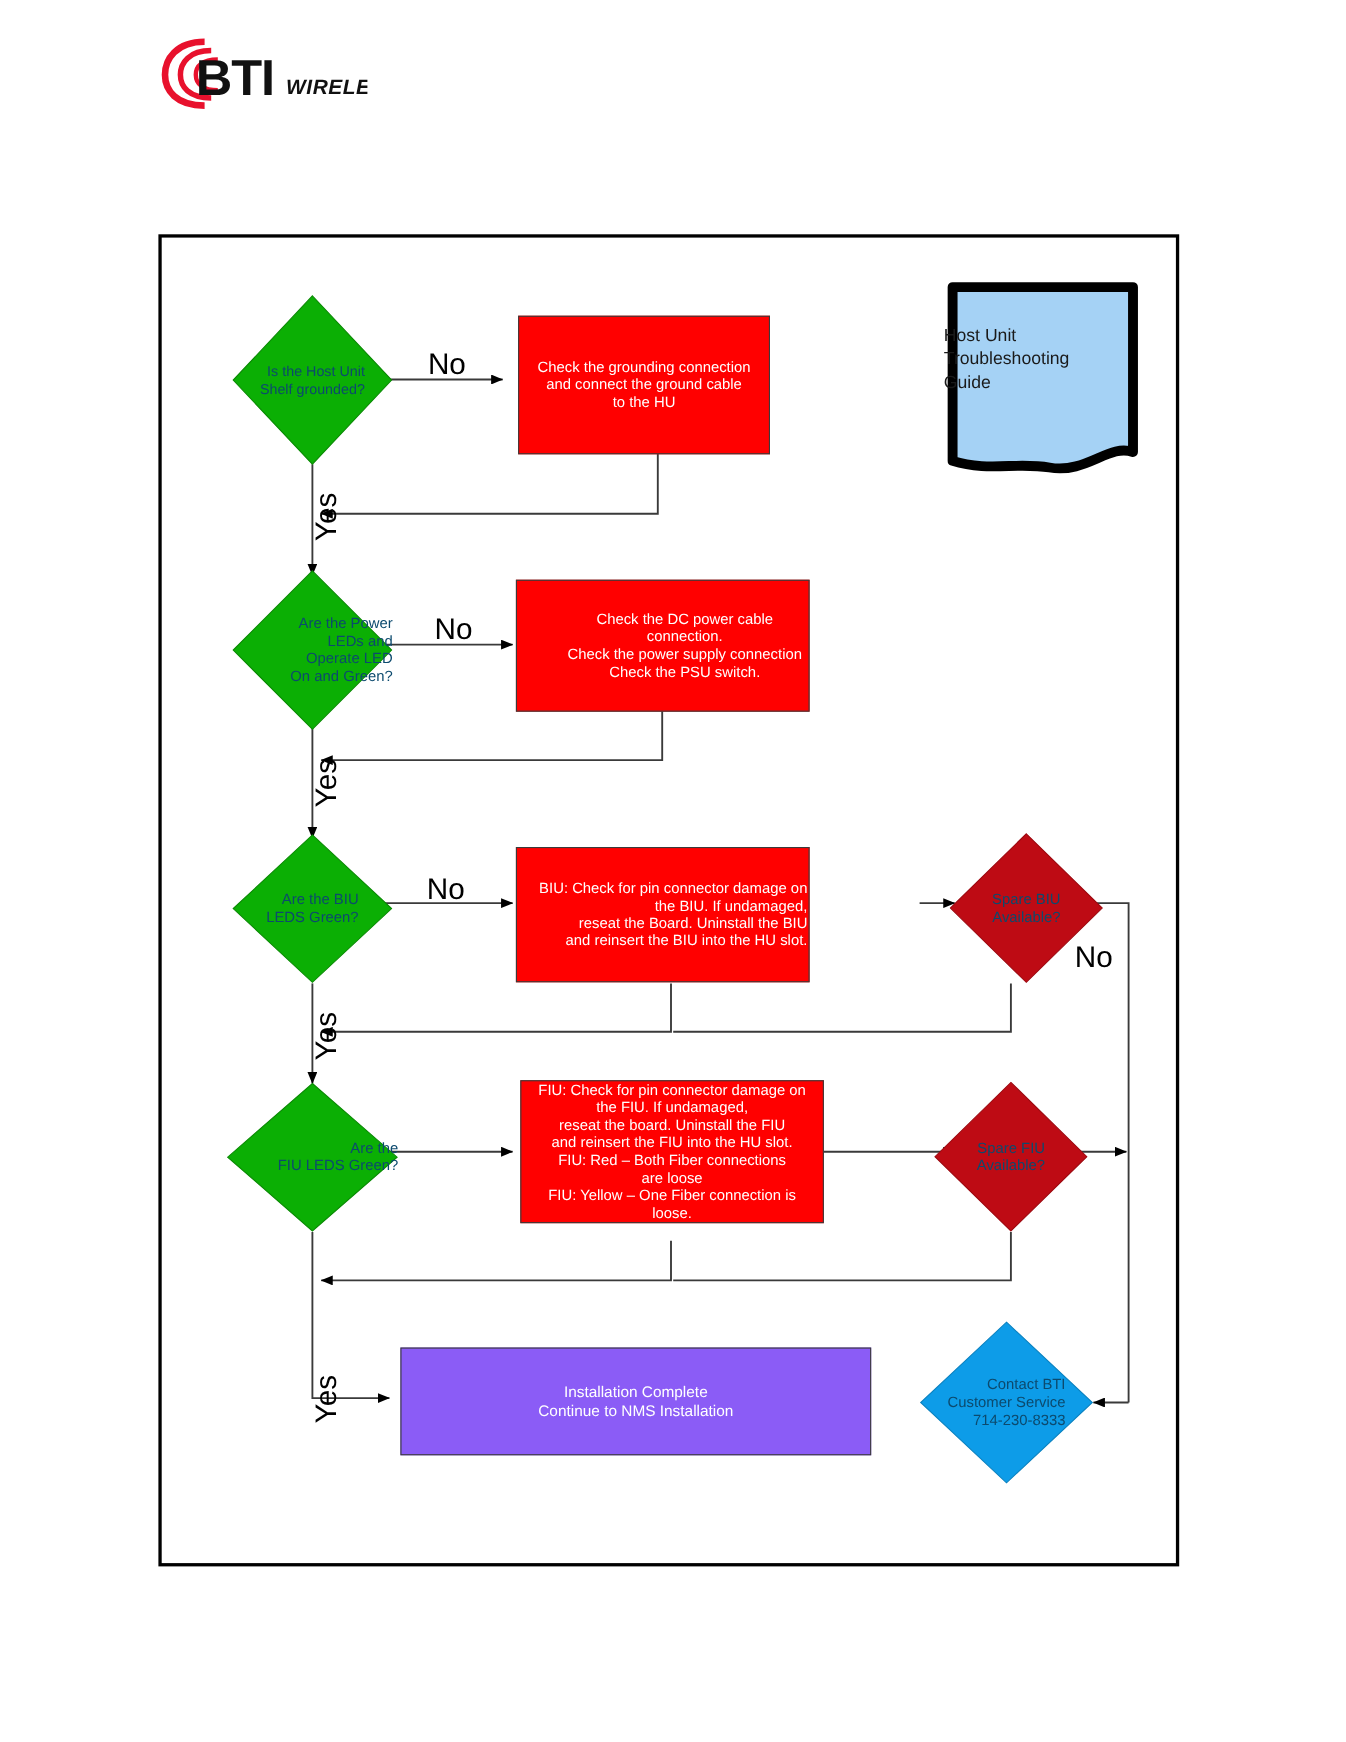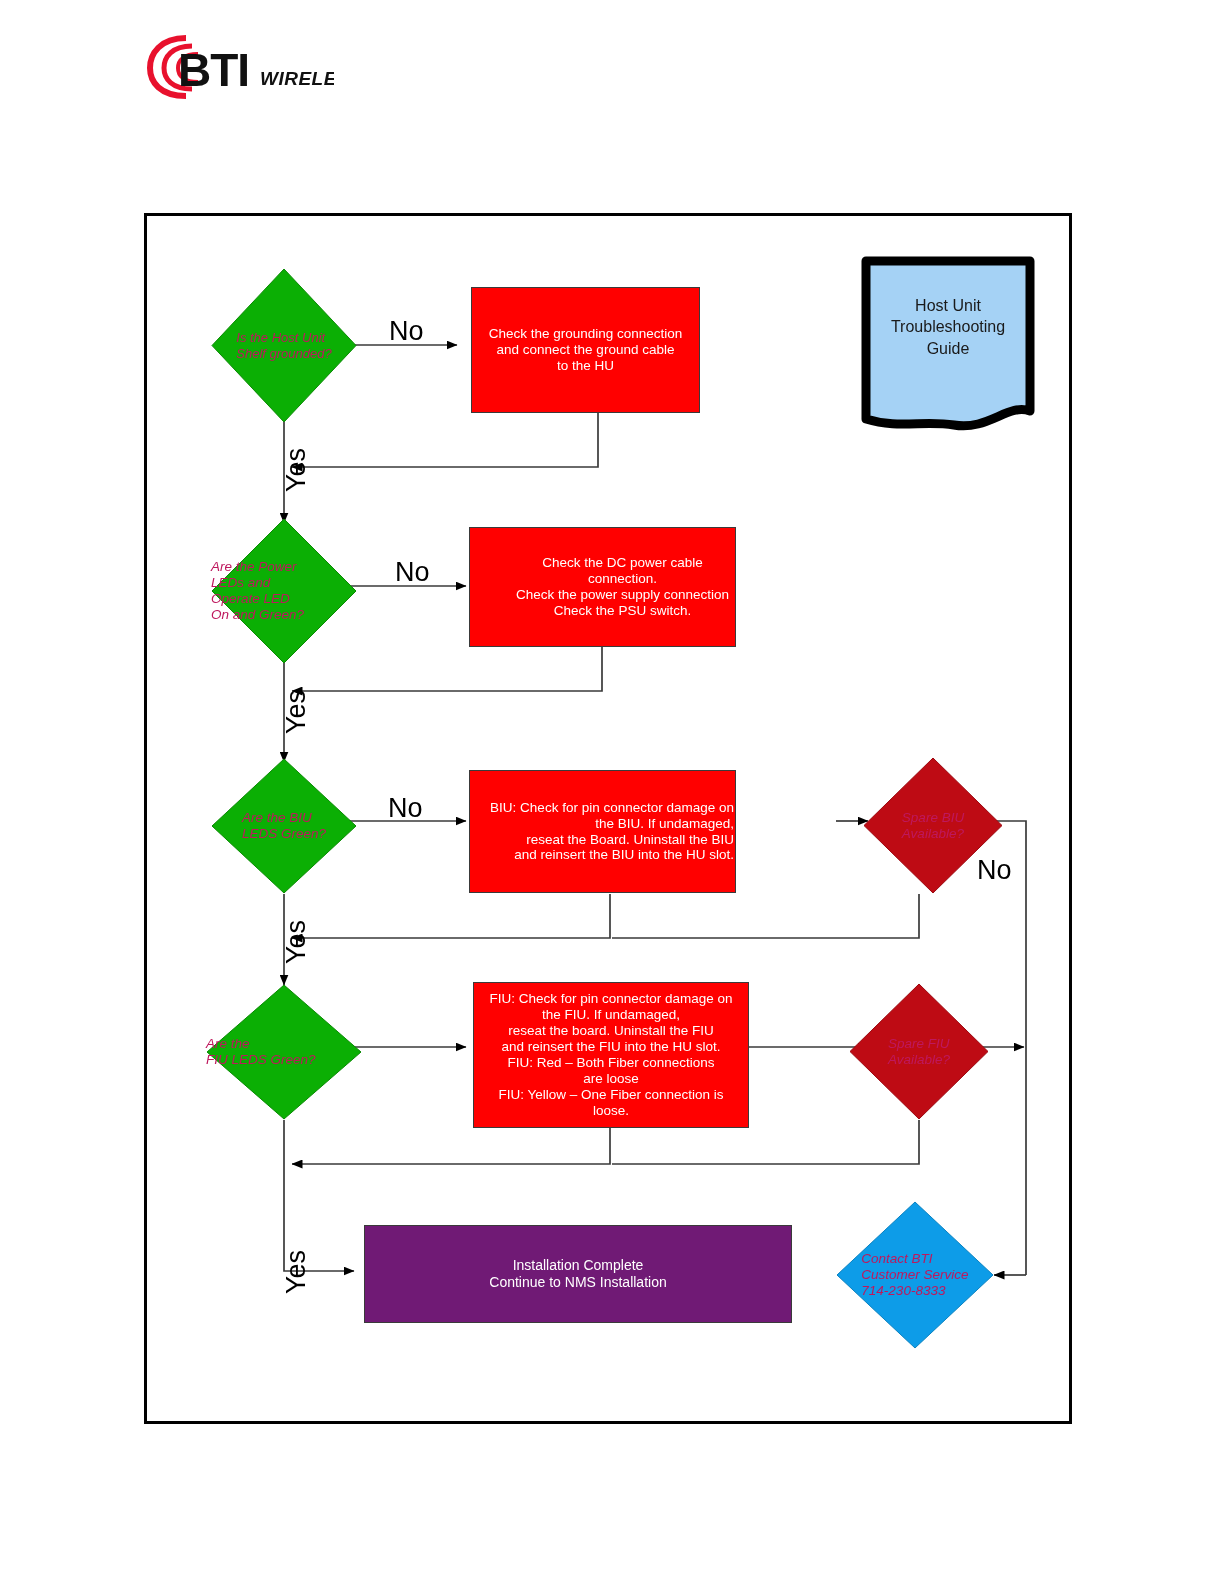--- a/index.html
+++ b/index.html
@@ -15,33 +15,33 @@
   }
   #svgroot{position:absolute;left:0;top:0;width:1224px;height:1584px;pointer-events:none;}
   .node{position:absolute;box-sizing:border-box;}
   
   .rect{
     border:1px solid #3a3a3a;
     display:flex;align-items:center;justify-content:center;
     text-align:center;line-height:1.18;
   }
   .rect.red{background:#FF0000;color:#ffffff;}
-  .rect.green{background:#701a75;color:#ffffff;}
+  .rect.green{background:#8b5cf6;color:#ffffff;}
   .rect .txt{white-space:pre-line;padding:0 1px;}
   
   .diamond{display:flex;align-items:center;justify-content:center;}
   .diamond .dshape{position:absolute;left:0;top:0;width:100%;height:100%;}
   .diamond .txt{
-    position:relative;z-index:2;text-align:left;white-space:pre-line;
-    line-height:1.18;color:#be185d;font-style:italic;
+    position:relative;z-index:2;text-align:right;white-space:pre-line;
+    line-height:1.18;color:#0c4a6e;
   }
   
   #doc-shape{position:absolute;left:858px;top:253px;width:180px;height:182px;}
   #doc-shape .txt{
-    position:absolute;left:0;top:42px;width:100%;text-align:center;
+    position:absolute;left:0;top:42px;width:100%;text-align:left;
     color:#1a1a1a;font-size:16px;line-height:1.34;white-space:pre-line;z-index:2;
   }
   
   .elabel{position:absolute;color:#000;font-weight:400;}
   .elabel.no{font-size:27px;letter-spacing:0px;}
   .elabel.yes{
     font-size:27px;
     transform:rotate(-90deg);transform-origin:left top;white-space:nowrap;
   }
 </style>
@@ -163,21 +163,21 @@
 </div>
 
 <div class="node diamond" style="left:206px;top:984px;width:156px;height:136px;">
   <svg class="dshape" viewBox="0 0 156 136" preserveAspectRatio="none">
     <polygon points="78,1 155,68 78,135 1,68" fill="#0BAF04" stroke="#0a8a04" stroke-width="1"></polygon>
   </svg>
   <div class="txt" style="font-size:13.5px;width:170px;">Are the
 FIU LEDS Green?</div>
 </div>
 
-<div class="node rect red" style="left:473px;top:982px;width:276px;height:146px;text-align:center;">
+<div class="node rect red" style="left:473px;top:982px;width:276px;height:130px;text-align:center;">
   <div class="txt" style="font-size:13.5px;width:290px;">FIU: Check for pin connector damage on
 the FIU. If undamaged,
 reseat the board. Uninstall the FIU
 and reinsert the FIU into the HU slot.
 FIU: Red – Both Fiber connections
 are loose
 FIU: Yellow – One Fiber connection is
 loose.</div>
 </div>
 

